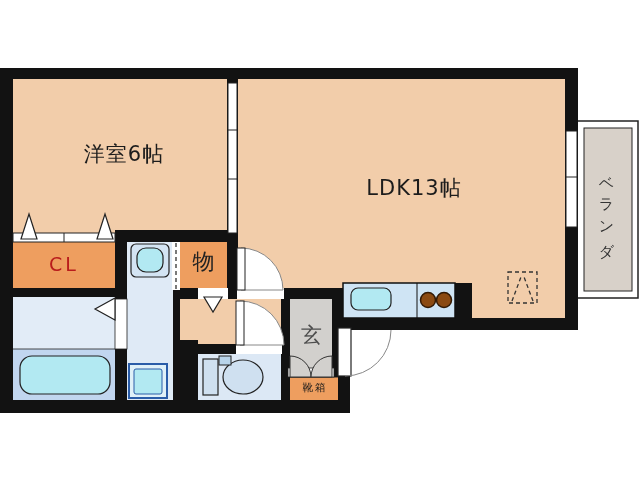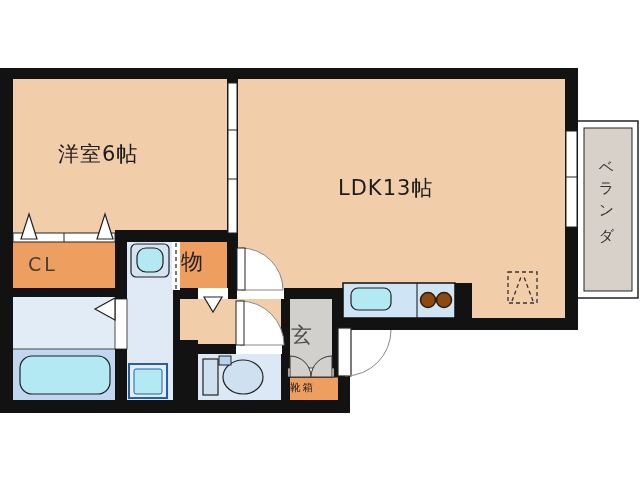--- a/index.html
+++ b/index.html
@@ -5,24 +5,24 @@
   :root{
     --c-peach:#f2cdaa; --c-orange:#ee9e5f; --c-wall:#121212;
     --c-wet:#dfeaf6; --c-bath:#c1d6ef; --c-cyan:#b2e9f2;
     --c-counter:#cfe4f4; --c-gray:#d2d0cd; --c-balcony:#d8d1c9;
     --c-burner:#8b4a12;
   }
   html,body{margin:0;padding:0;background:#ffffff;}
   #plan{position:relative;width:640px;height:480px;background:#fff;overflow:hidden;
         font-family:"DejaVu Sans","Liberation Sans",sans-serif;}
   #plan svg{position:absolute;left:0;top:0;}
-  .lbl{position:absolute;color:#1c1c1c;text-align:left;line-height:1.1;
+  .lbl{position:absolute;color:#1c1c1c;text-align:center;line-height:1.1;
        white-space:nowrap;pointer-events:none;}
   .lbl-room{font-size:21px;letter-spacing:1px;}
-  .lbl-cl{font-size:19px;letter-spacing:3px;color:#404040;}
+  .lbl-cl{font-size:19px;letter-spacing:3px;color:#b91c1c;}
   .lbl-mono{font-size:22px;color:#222;}
   .lbl-genkan{font-size:21px;color:#4d4d4d;}
   .lbl-shoe{font-size:10.5px;letter-spacing:2px;color:#1a1a1a;}
   .lbl-balcony{font-size:15px;letter-spacing:5px;color:#333;
                writing-mode:vertical-rl;text-orientation:mixed;}
 </style>
 </head>
 <body>
 
 <div id="plan">

